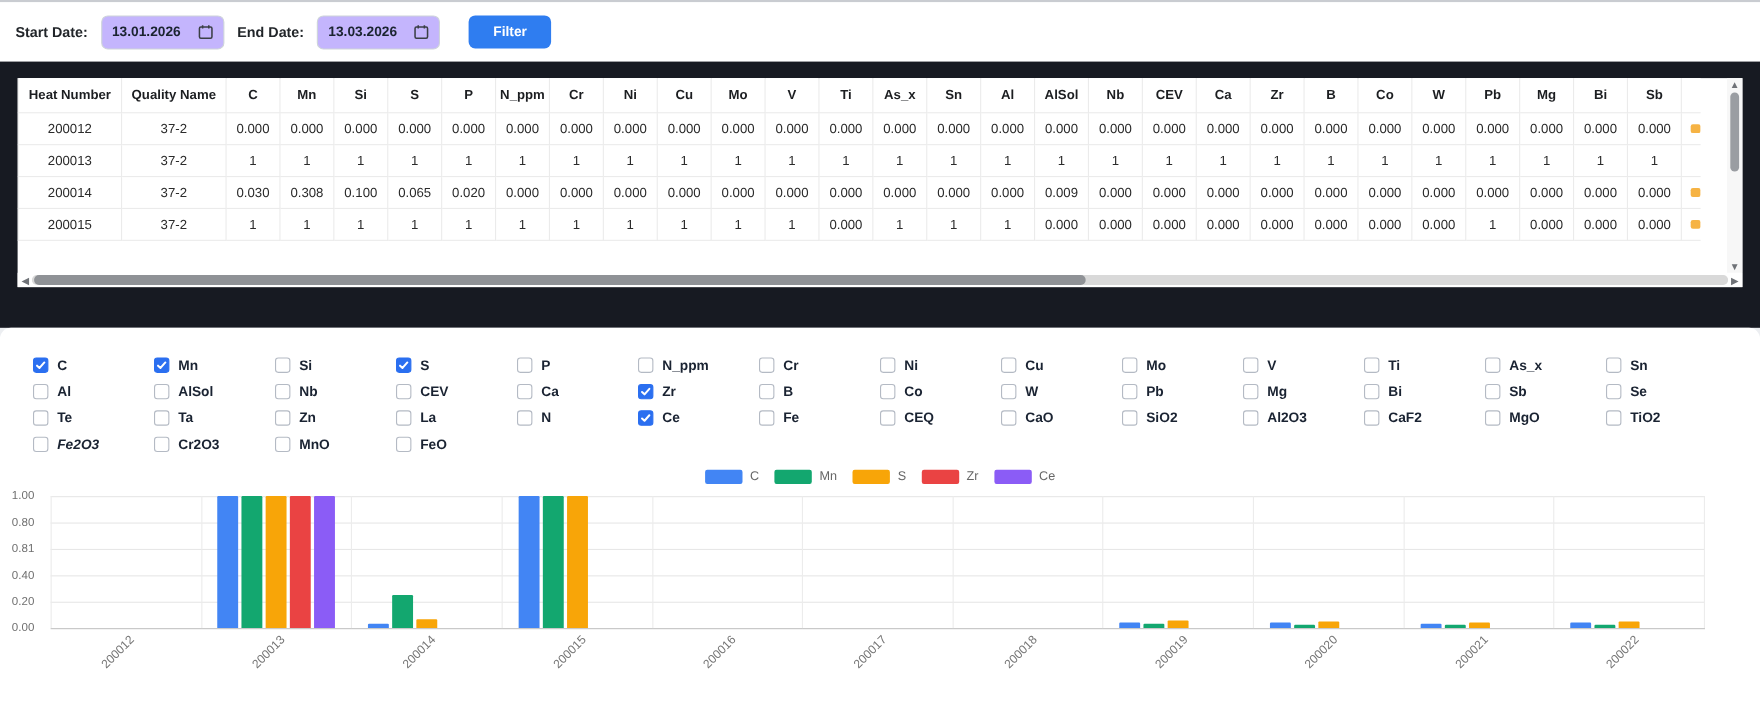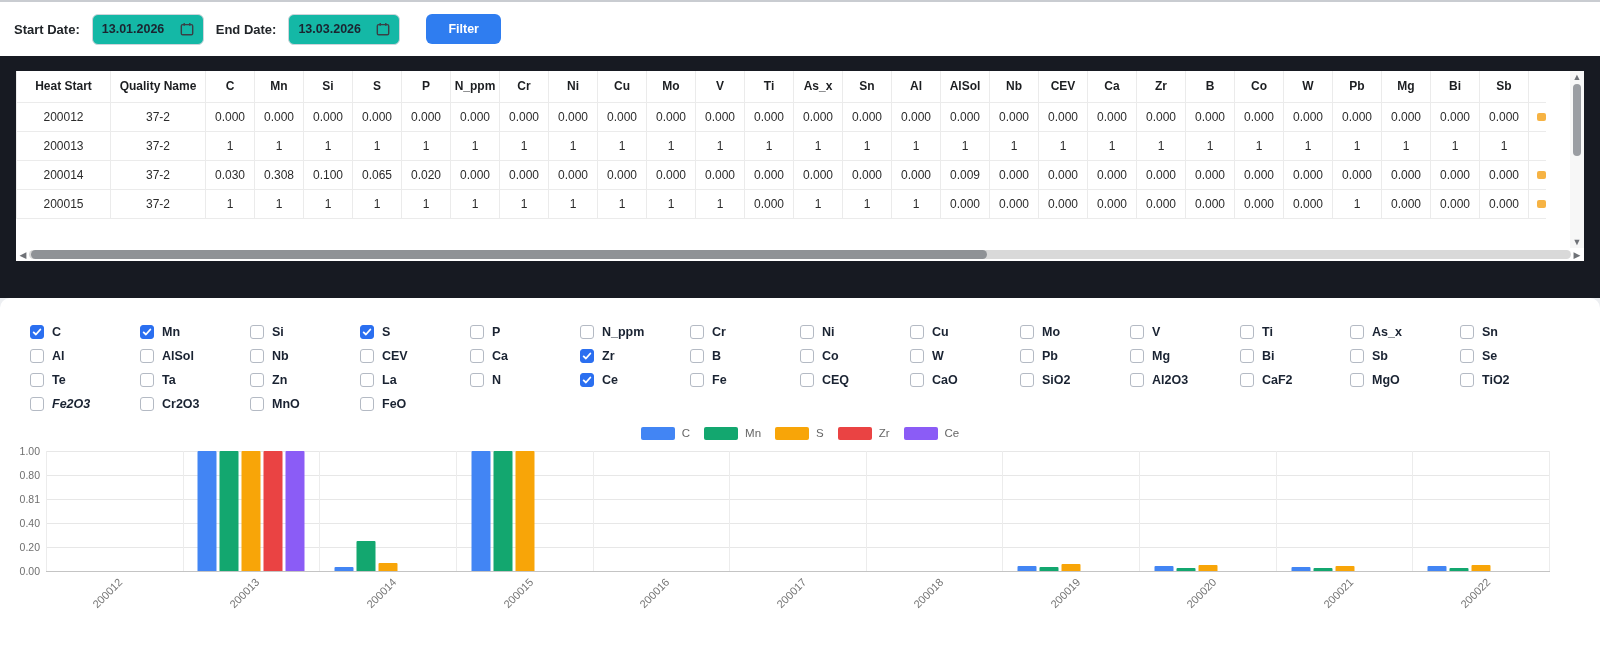--- a/index.html
+++ b/index.html
@@ -4,21 +4,21 @@
 <style>
   * { margin:0; padding:0; box-sizing:border-box; }
   html,body { width:1600px; height:651px; overflow:hidden; background:#eceef1; }
   body { font-family:"Liberation Sans", sans-serif; }
   .page { width:1600px; height:651px; display:flex; flex-direction:column; border-top:2px solid #c9ccd1; }
 
   
   .topbar { height:54px; background:#ffffff; display:flex; align-items:center; gap:12px; padding:0 14px; flex:0 0 auto; }
   .fld-label { font-size:13px; font-weight:bold; color:#212529; }
   .date-input { display:flex; align-items:center; justify-content:space-between; width:112px; height:31px;
-    border:1px solid #ced4da; border-radius:6px; padding:0 9px; background:#14b8a6; }
+    border:1px solid #ced4da; border-radius:6px; padding:0 9px; background:#c4b5fd; }
   .date-input input { border:none; outline:none; width:78px; font-size:12.5px; font-weight:600; color:#1b2430;
     font-family:"Liberation Sans", sans-serif; background:transparent; }
   .cal-svg { width:14px; height:14px; flex:0 0 auto; }
   .btn-filter { margin-left:14px; background:#2f7df0; color:#fff; font-size:12.5px; font-weight:bold;
     border:none; border-radius:6px; padding:8px 22px; cursor:pointer; font-family:"Liberation Sans", sans-serif; }
 
   
   .dark { height:242px; background:#171a22; padding:15px 16px 0 16px; flex:0 0 auto; }
   .tbl-card { background:#fff; display:flex; flex-direction:column; height:190px; }
   .tbl-title { height:28px; background:#1e80f3; color:#fff; font-weight:bold; font-size:13.5px;
@@ -54,21 +54,21 @@
 
   
   .legend { display:flex; justify-content:center; align-items:center; gap:14px; height:16px; margin:8px 0 10px 0; }
   .leg-item { display:flex; align-items:center; gap:7px; cursor:pointer; }
   .leg-swatch { width:34px; height:13px; border-radius:2px; }
   .leg-label { font-size:11.5px; color:#666; }
   .chart-wrap { position:relative; padding-left:46px; padding-right:50px; }
   .plot { position:relative; height:120px; }
   .gridline { position:absolute; left:0; right:0; height:1px; background:#e7e7e7; }
   .gridline.base { background:#c4c4c4; }
-  .ylabel { position:absolute; width:38px; text-align:right; font-size:10.5px; color:#6f6f6f; left:2px; }
+  .ylabel { position:absolute; width:38px; text-align:center; font-size:10.5px; color:#6f6f6f; left:2px; }
   .cats { position:absolute; inset:0; display:flex; }
   .cat { flex:1 1 0; position:relative; border-left:1px solid #ececec; }
   .cat:last-child { border-right:1px solid #ececec; }
   .group { position:absolute; bottom:0; left:50%; transform:translateX(-50%); display:flex; align-items:flex-end; gap:3px; height:100%; }
   .bar { width:19px; border-radius:1px 1px 0 0; }
   .xrow { display:flex; height:48px; }
   .xcell { flex:1 1 0; position:relative; }
   .xcell span { position:absolute; top:16px; left:50%; transform:translate(-68%,0) rotate(-45deg);
     font-size:11px; color:#757575; white-space:nowrap; }
 </style>
@@ -131,21 +131,21 @@
                 <col style="width: 49px;">
                 <col style="width: 49px;">
                 <col style="width: 49px;">
                 <col style="width: 49px;">
                 <col style="width: 49px;">
                 <col style="width: 49px;">
                 <col style="width: 17px;">
               </colgroup>
             <thead>
                 <tr id="tbl-head">
-                  <th>Heat Start</th>
+                  <th>Heat Number</th>
                   <th>Quality Name</th>
                   <th>C</th>
                   <th>Mn</th>
                   <th>Si</th>
                   <th>S</th>
                   <th>P</th>
                   <th>N_ppm</th>
                   <th>Cr</th>
                   <th>Ni</th>
                   <th>Cu</th>

